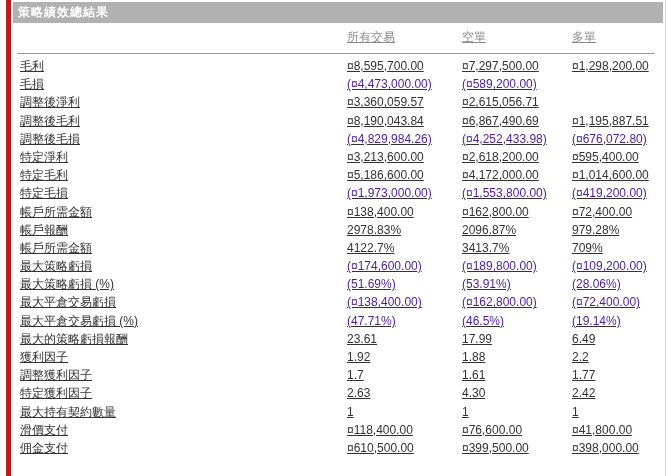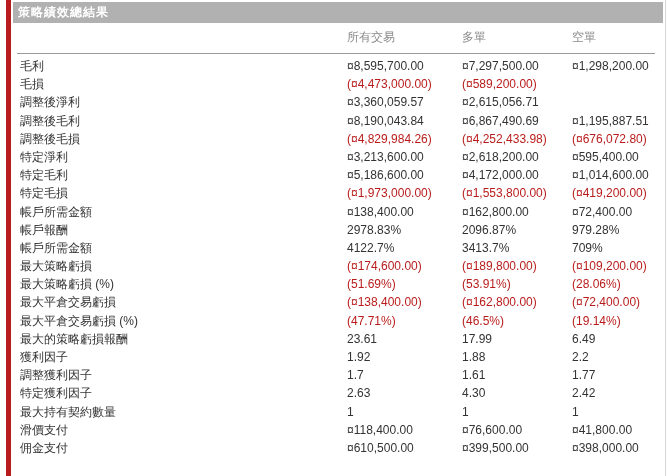--- a/index.html
+++ b/index.html
@@ -33,20 +33,21 @@
     padding-left: 5px;
     letter-spacing: 1px;
   }
   .report {
     padding: 0 6px 0 4px;
   }
   .grid-row {
     display: grid;
     grid-template-columns: 330px 115px 110px 1fr;
     align-items: center;
+    text-decoration: underline;
   }
   .header-row {
     height: 30px;
     color: #8a8a8a;
     align-items: end;
     padding-bottom: 7px;
     box-sizing: border-box;
   }
   .header-rule {
     border-top: 1px solid #9a9a9a;
@@ -58,36 +59,36 @@
     line-height: 18.2px;
     white-space: nowrap;
   }
   .cell {
     overflow: hidden;
   }
   .label-cell {
     padding-left: 3px;
   }
   .row.negative .cell.value-cell {
-    color: #b91c1c;
+    color: #4c1d95;
   }
 </style>
 </head>
 <body>
 
 <div class="panel">
   <div class="title-bar">
     <span>策略績效總結果</span>
   </div>
   <div class="report">
     <div class="grid-row header-row">
       <div class="cell label-cell"></div>
       <div class="cell">所有交易</div>
+      <div class="cell">空單</div>
       <div class="cell">多單</div>
-      <div class="cell">空單</div>
     </div>
     <div class="header-rule"></div>
     <div id="rows">
 
   <div class="grid-row row">
     <div class="cell label-cell">毛利</div>
     <div class="cell value-cell">¤8,595,700.00</div>
     <div class="cell value-cell">¤7,297,500.00</div>
     <div class="cell value-cell">¤1,298,200.00</div>
   </div>

